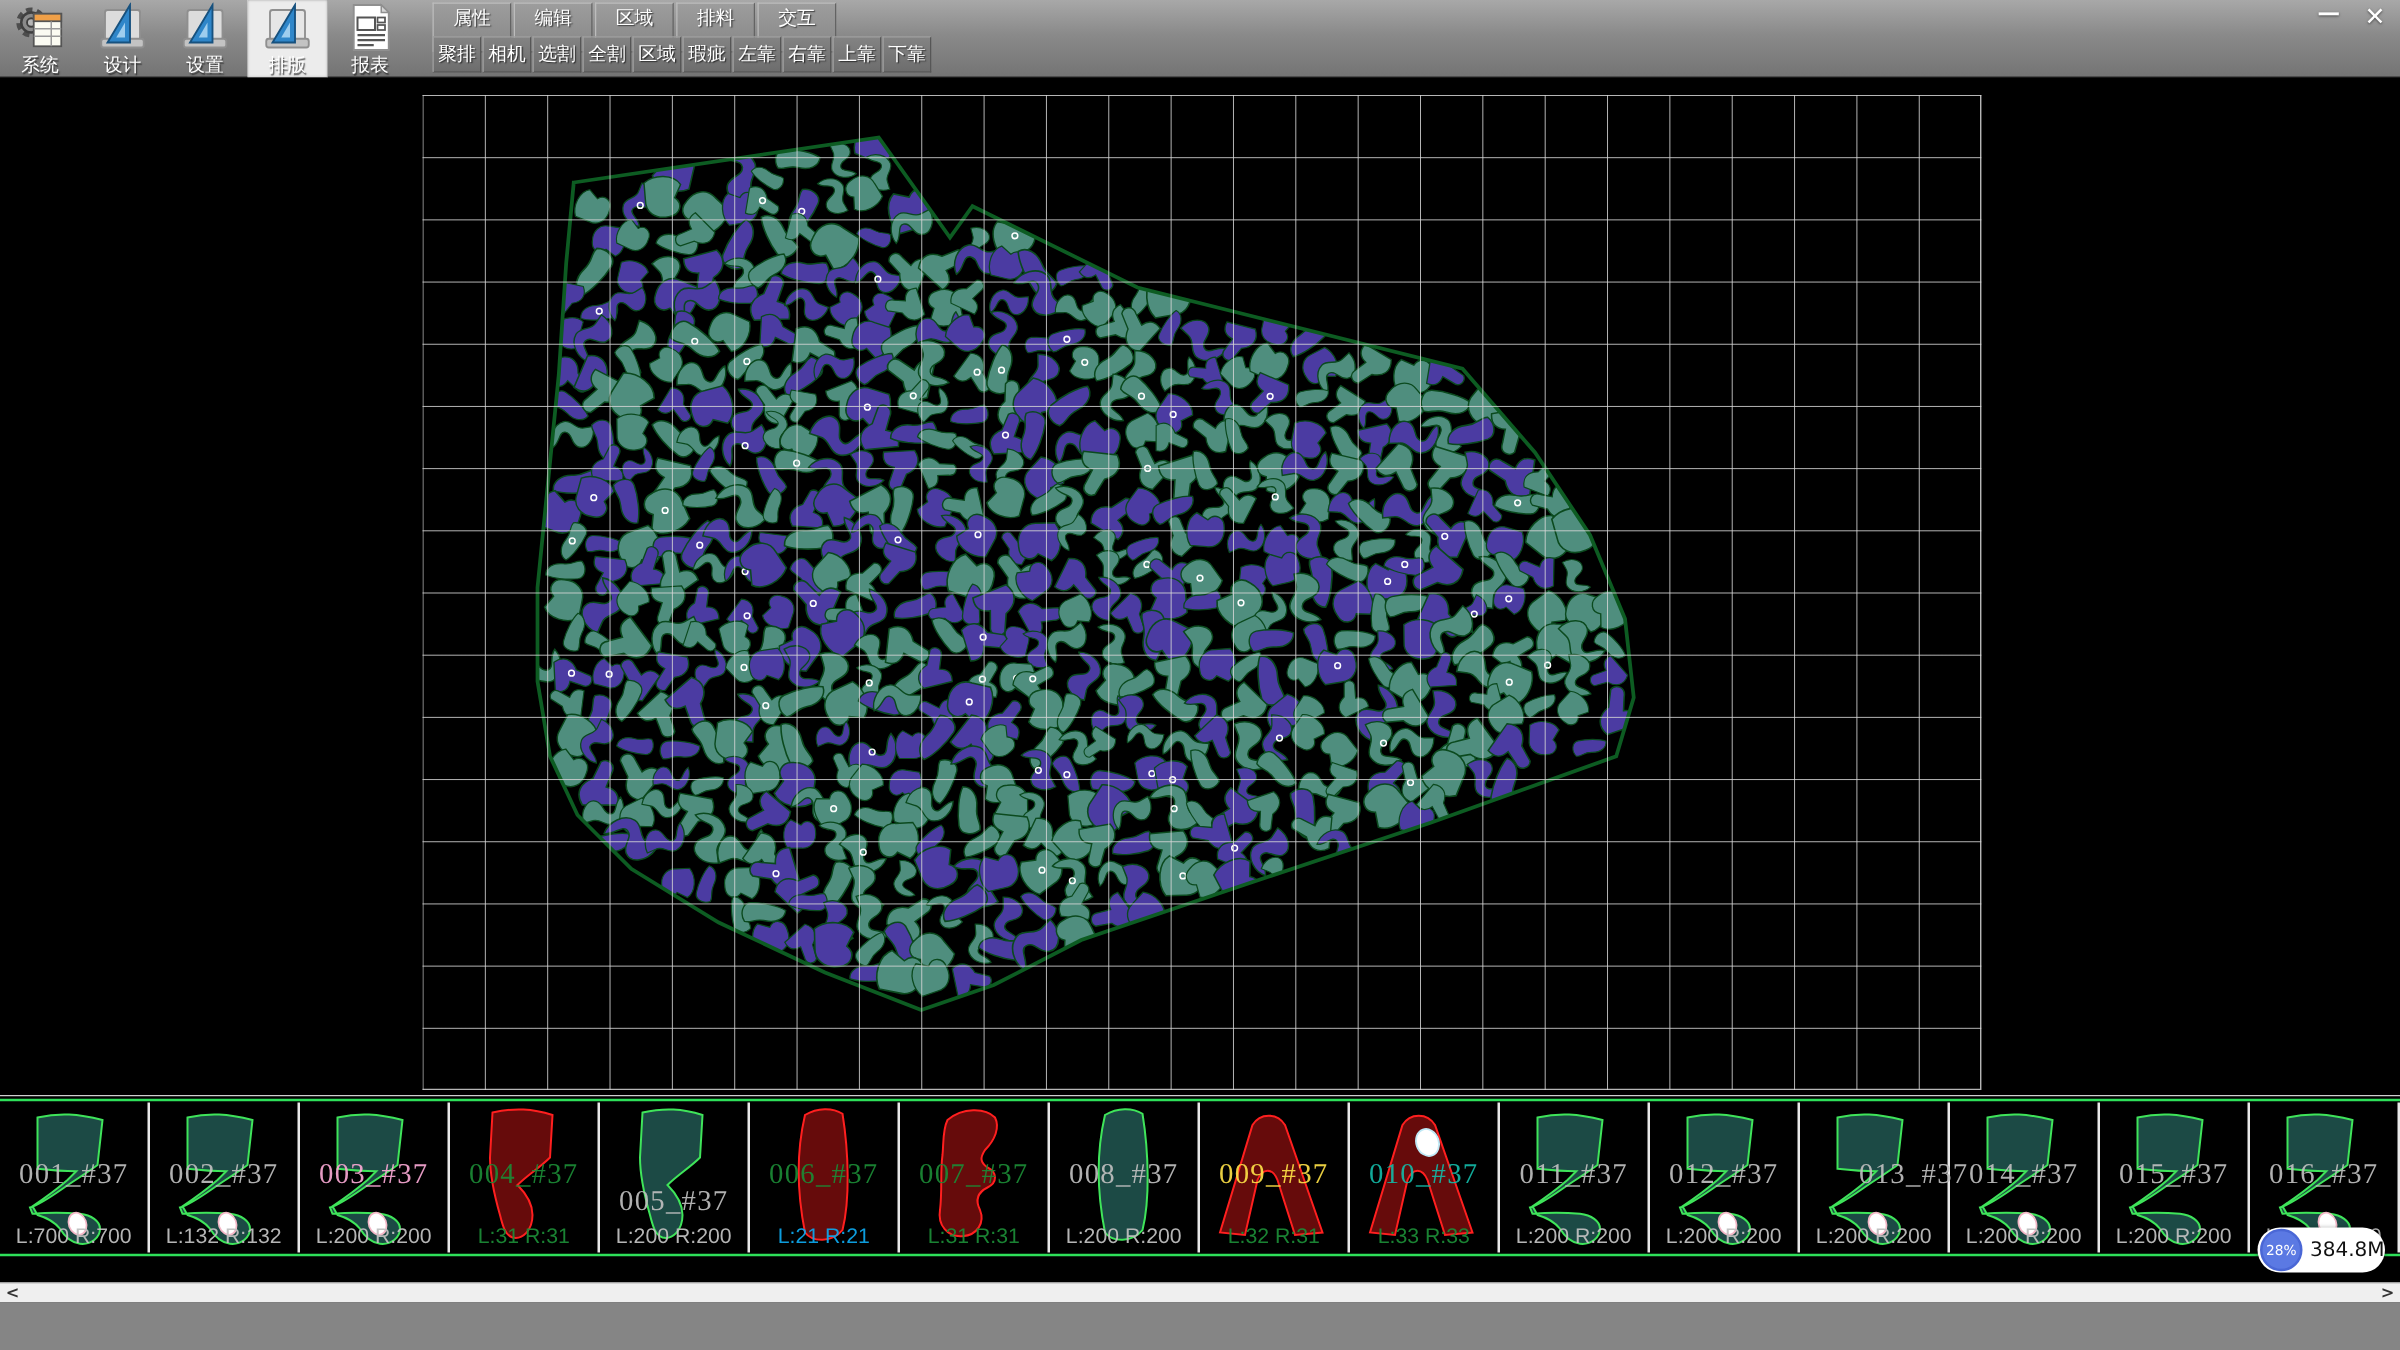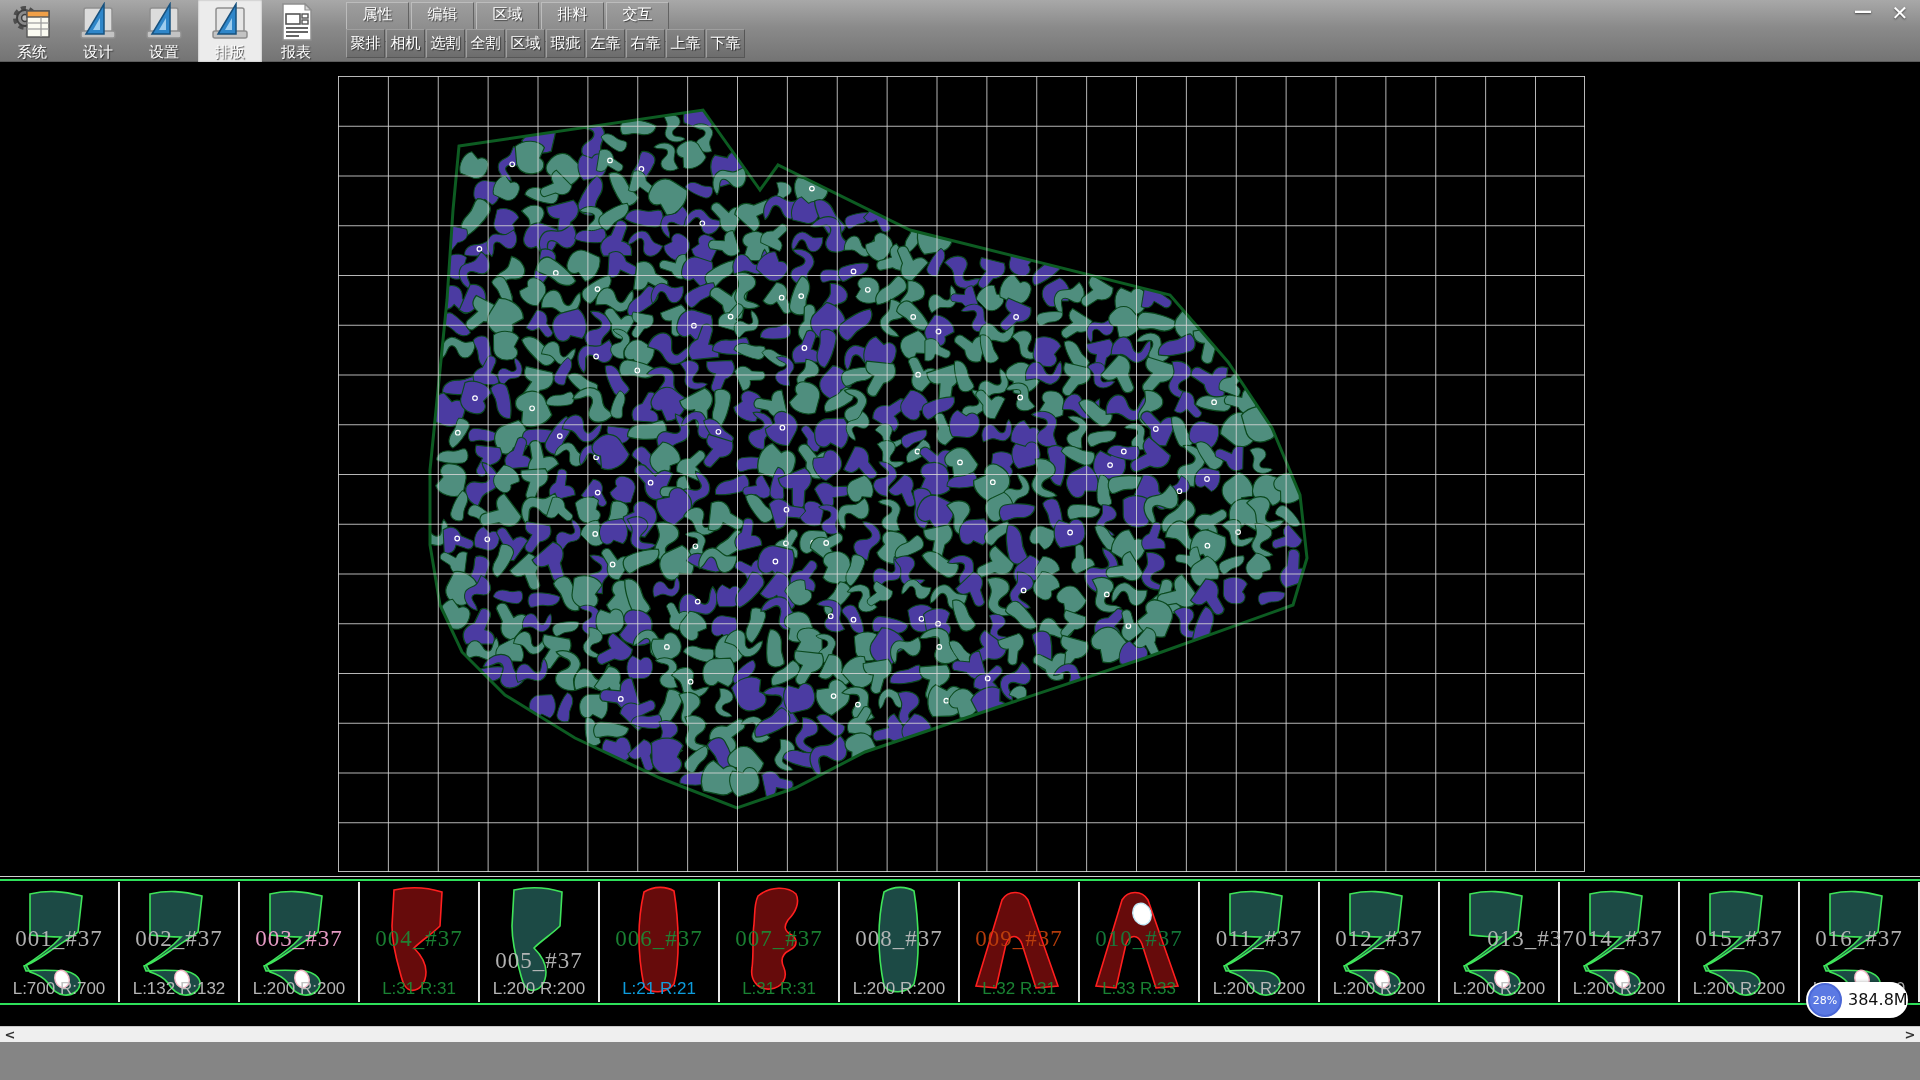--- a/index.html
+++ b/index.html
@@ -886,29 +886,29 @@
     <svg viewBox="0 0 120 118" width="120" height="118">
         <path d="M44,10 C54,4 66,4 74,9 C79,40 80,78 74,102 C66,112 50,112 44,104 C38,74 37,40 44,10 Z" fill="#1c4a45" stroke="#3fe45a" stroke-width="1.6"></path>
       </svg>
     <div class="thumb-name" style="color: rgb(191, 191, 191);">008_#37</div>
     <div class="thumb-lr" style="color: rgb(191, 191, 191);">L:200 R:200</div>
   </div>
   <div class="thumb">
     <svg viewBox="0 0 120 118" width="120" height="118">
         <path d="M16,104 L42,18 C48,8 62,8 68,18 L98,104 L76,106 L62,62 C58,52 50,52 46,62 L36,106 Z" fill="#660b0b" stroke="#ff1f1f" stroke-width="1.6"></path>
       </svg>
-    <div class="thumb-name" style="color: #c2410c;">009_#37</div>
+    <div class="thumb-name" style="color: #fde047;">009_#37</div>
     <div class="thumb-lr" style="color: rgb(28, 138, 54);">L:32 R:31</div>
   </div>
   <div class="thumb">
     <svg viewBox="0 0 120 118" width="120" height="118">
         <path d="M16,104 L42,18 C48,8 62,8 68,18 L98,104 L76,106 L62,62 C58,52 50,52 46,62 L36,106 Z" fill="#660b0b" stroke="#ff1f1f" stroke-width="1.6"></path>
         <ellipse cx="62" cy="32" rx="9" ry="11" transform="rotate(-20 62 32)" fill="#fff" stroke="#bfe8f5" stroke-width="1.4"></ellipse>
       </svg>
-    <div class="thumb-name" style="color: #15803d;">010_#37</div>
+    <div class="thumb-name" style="color: #14b8a6;">010_#37</div>
     <div class="thumb-lr" style="color: rgb(28, 138, 54);">L:33 R:33</div>
   </div>
   <div class="thumb">
     <svg viewBox="0 0 120 118" width="120" height="118">
         <path d="M30,12 C48,8 62,9 82,14 L78,50 C70,56 60,62 50,69 C40,76 31,82 24,84 L26,89 C38,88 52,88 64,89 C73,90 80,95 80,101 C80,108 73,114 64,113 C56,112 51,106 48,101 C44,96 37,92 30,90 L26,83 C35,77 46,69 54,62 L61,55 C50,55 39,54 30,53 Z" fill="#1c4a45" stroke="#3fe45a" stroke-width="1.6"></path>
       </svg>
     <div class="thumb-name" style="color: rgb(191, 191, 191);">011_#37</div>
     <div class="thumb-lr" style="color: rgb(191, 191, 191);">L:200 R:200</div>
   </div>
   <div class="thumb">

